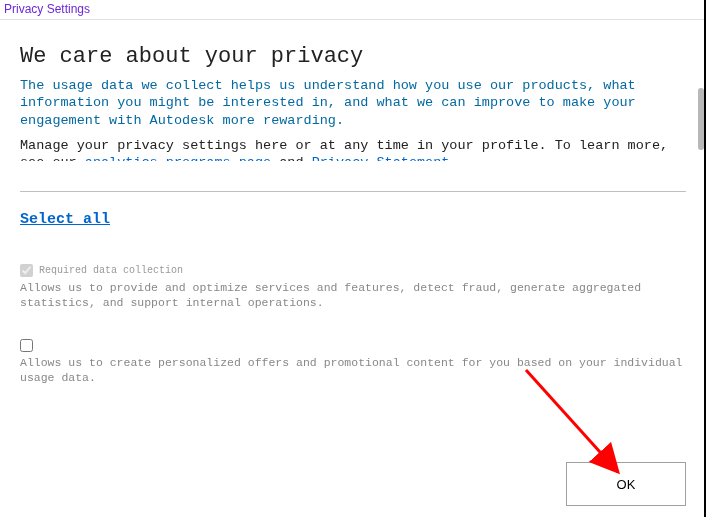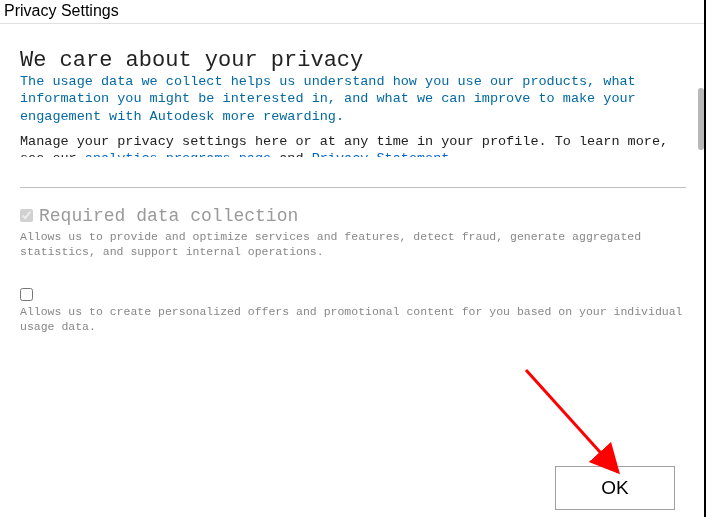--- a/index.html
+++ b/index.html
@@ -5,36 +5,36 @@
   * { box-sizing: border-box; margin: 0; padding: 0; }
   html, body { width: 706px; height: 517px; overflow: hidden; }
   body {
     font-family: "Courier New", Courier, monospace;
     background: #ffffff;
     color: #000;
     position: relative;
   }
   .window-title {
     font-family: Arial, sans-serif;
-    font-size: 16px;
+    font-size: 12px;
     padding: 2px 4px 3px 4px;
     border-bottom: 1px solid #e0e0e0;
-    color: #000000;
+    color: #6d28d9;
   }
   .content {
     padding: 24px 20px 20px 20px;
     height: calc(100% - 19px);
     position: relative;
     overflow: hidden;
   }
   .heading {
     font-size: 22px;
     font-weight: normal;
     color: #222;
-    margin-bottom: 0;
+    margin-bottom: 8px;
   }
   .intro {
     font-size: 13.5px;
     line-height: 1.28;
     color: #0369a1;
     margin-bottom: 8px;
   }
   .intro2 {
     font-size: 13.5px;
     line-height: 1.28;
@@ -83,40 +83,40 @@
   }
   .option-row input[type="checkbox"] {
     width: 13px;
     height: 13px;
     cursor: pointer;
   }
   .option-row input[type="checkbox"]:disabled {
     cursor: default;
   }
   .opt-title {
-    font-size: 18px;
+    font-size: 10px;
     color: #333;
   }
   .opt-title.disabled { color: #9a9a9a; }
   .opt-desc {
     font-size: 11.5px;
     color: #888;
     margin-top: 4px;
     line-height: 1.3;
   }
   .ok-btn {
     position: absolute;
-    right: 31px;
+    right: 20px;
     bottom: 12px;
     width: 120px;
     height: 44px;
     background: #fff;
     border: 1px solid #a0a0a0;
     font-family: Arial, sans-serif;
-    font-size: 19px;
+    font-size: 13px;
     cursor: pointer;
   }
   .scroll-hint {
     position: absolute;
     right: 2px;
     top: 88px;
     width: 6px;
     height: 62px;
     background: #b8b8b8;
     border-radius: 3px;
@@ -147,20 +147,21 @@
   <div class="heading">We care about your privacy</div>
 
   <div class="intro">The usage data we collect helps us understand how you use our products, what information you might be interested in, and what we can improve to make your engagement with Autodesk more rewarding.</div>
 
   <div class="intro2 cutoff-mask">
     <span>Manage your privacy settings here or at any time in your profile. To learn more, see our </span><span class="link">analytics programs page</span><span> and </span><span class="link">Privacy Statement</span><span>.</span>
   </div>
 
   <hr class="sep">
 
+  <span class="select-all">Select all</span>
 
   <div class="option">
     <div class="option-row">
       <input type="checkbox" checked="" disabled="" style="">
       <span class="opt-title disabled">Required data collection</span>
     </div>
     <div class="opt-desc">Allows us to provide and optimize services and features, detect fraud, generate aggregated statistics, and support internal operations.</div>
   </div>
 
   <div class="option">

